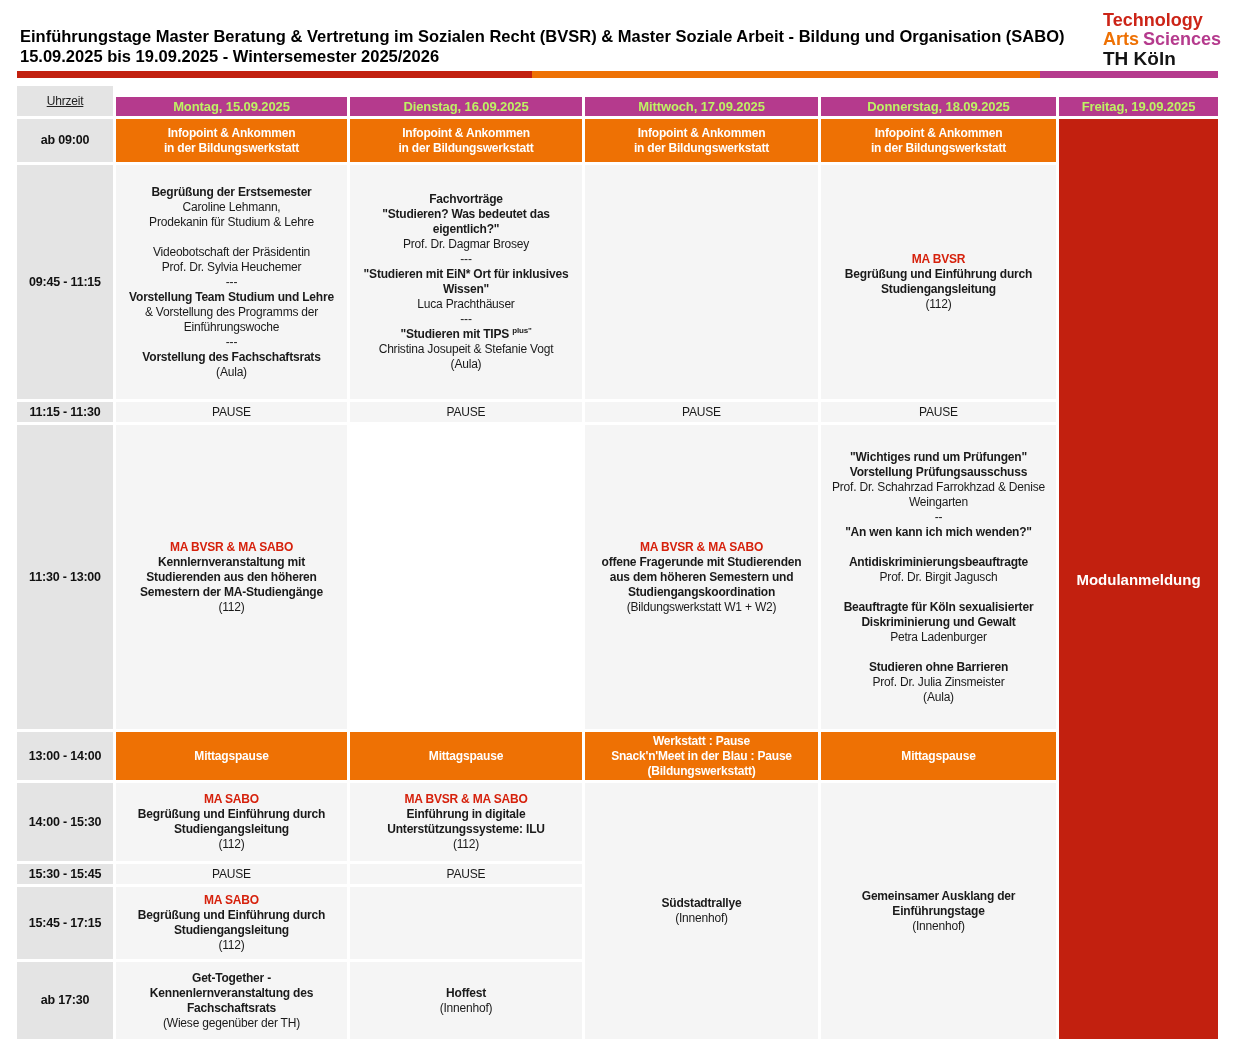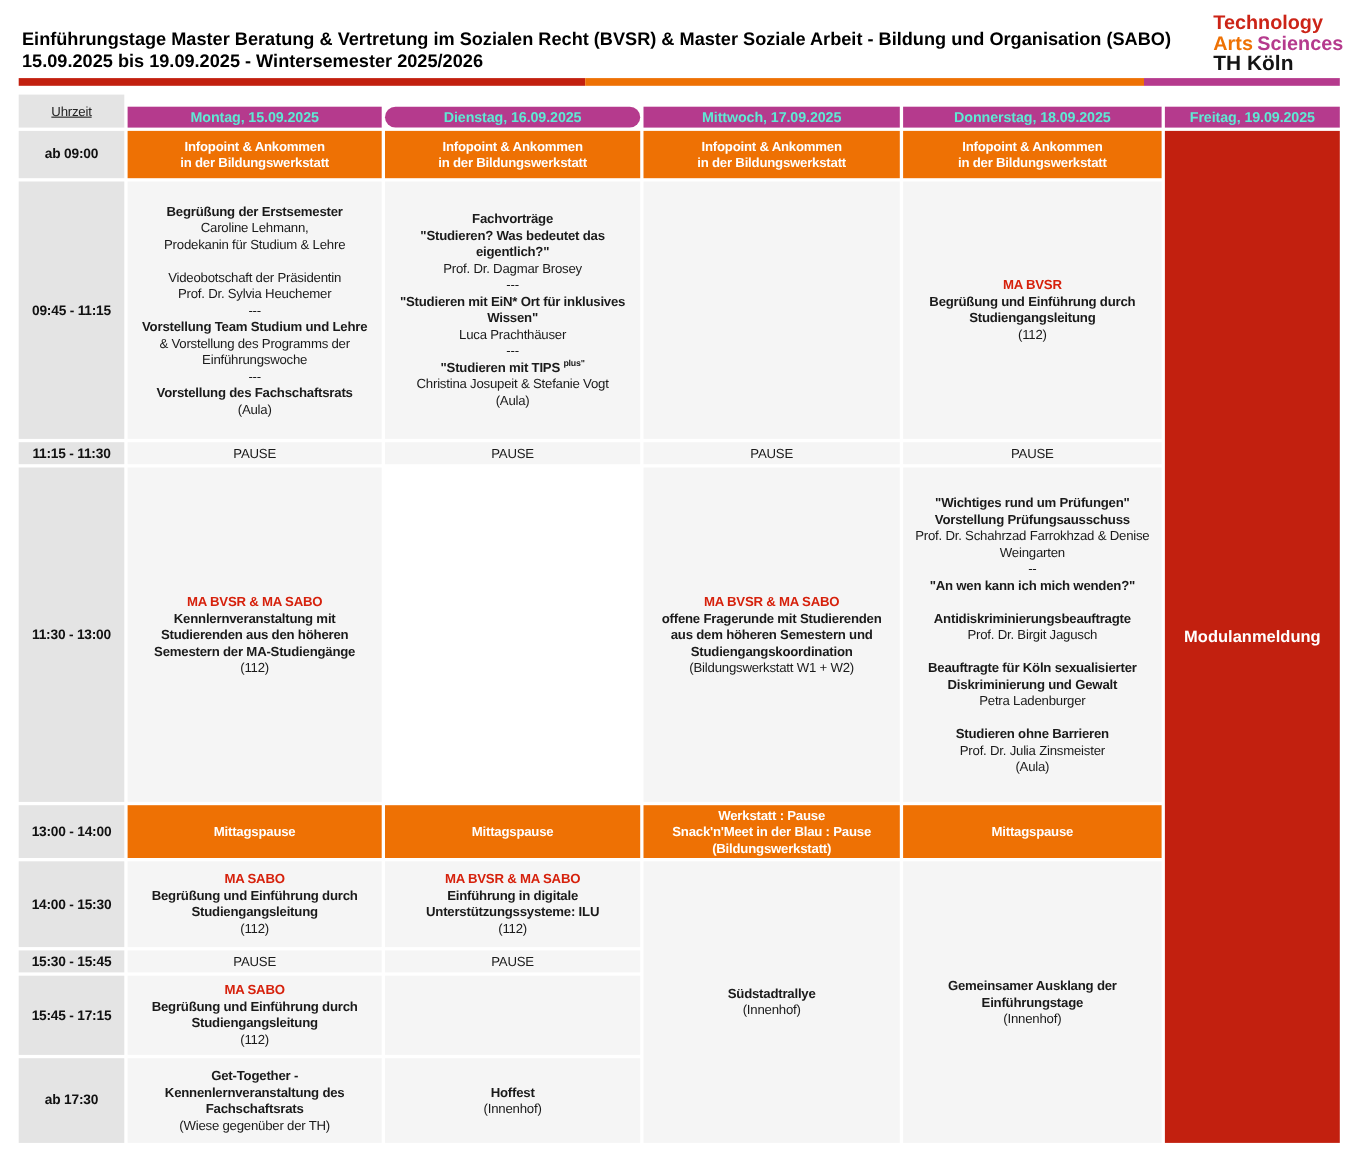--- a/index.html
+++ b/index.html
@@ -23,21 +23,21 @@
     grid-template-columns:96px 231px 232px 233px 235px 159px;
     grid-template-rows:30px 43px 234px 20px 304px 48px 78px 20px 72px 77px;
     gap:3px;
   }
   .c{
     display:flex;flex-direction:column;justify-content:center;align-items:center;
     text-align:center;background:var(--cell-bg,#f5f5f5);
     font-size:12px;line-height:15px;letter-spacing:-0.2px;
     padding:2px 5px;box-sizing:border-box;color:#1a1a1a;
   }
-  .hdr{background:var(--magenta,#b53a8d);color:#5eead4;font-weight:bold;font-size:13px;letter-spacing:-0.1px;margin-top:11px;}
+  .hdr{background:var(--magenta,#b53a8d);color:#bef264;font-weight:bold;font-size:13px;letter-spacing:-0.1px;margin-top:11px;}
   .uhr{background:var(--time-bg,#e4e4e4);color:#222;text-decoration:underline;}
   .time{background:var(--time-bg,#e4e4e4);font-weight:bold;font-size:12.5px;color:#111;}
   .banner{background:var(--orange,#ee7104);color:#fff;font-weight:bold;}
   .redblock{background:var(--dark-red,#c2200f);color:#fff;font-weight:bold;font-size:15px;letter-spacing:0;}
   .ln{width:100%;}
   .ln-b{font-weight:bold;}
   .ln-r{font-weight:bold;color:var(--red-text,#d6210c);}
   .ln-gap{height:15px;}
   .ln-sup{font-weight:bold;}
   sup{font-size:8px;line-height:0;}
@@ -58,21 +58,21 @@
 
 <div class="bar">
   <span class="seg1"></span>
   <span class="seg2"></span>
   <span class="seg3"></span>
 </div>
 
 <div id="grid">
     <div class="c uhr" style="grid-area: 1 / 1;">Uhrzeit</div>
     <div class="c hdr" style="grid-area: 1 / 2;">Montag, 15.09.2025</div>
-    <div class="c hdr" style="grid-area: 1 / 3; border-radius: 15px;">Dienstag, 16.09.2025</div>
+    <div class="c hdr" style="grid-area: 1 / 3;">Dienstag, 16.09.2025</div>
     <div class="c hdr" style="grid-area: 1 / 4;">Mittwoch, 17.09.2025</div>
     <div class="c hdr" style="grid-area: 1 / 5;">Donnerstag, 18.09.2025</div>
     <div class="c hdr" style="grid-area: 1 / 6;">Freitag, 19.09.2025</div>
     <div class="c time" style="grid-area: 2 / 1;">ab 09:00</div>
     <div class="c time" style="grid-area: 3 / 1;">09:45 - 11:15</div>
     <div class="c time" style="grid-area: 4 / 1;">11:15 - 11:30</div>
     <div class="c time" style="grid-area: 5 / 1;">11:30 - 13:00</div>
     <div class="c time" style="grid-area: 6 / 1;">13:00 - 14:00</div>
     <div class="c time" style="grid-area: 7 / 1;">14:00 - 15:30</div>
     <div class="c time" style="grid-area: 8 / 1;">15:30 - 15:45</div>

